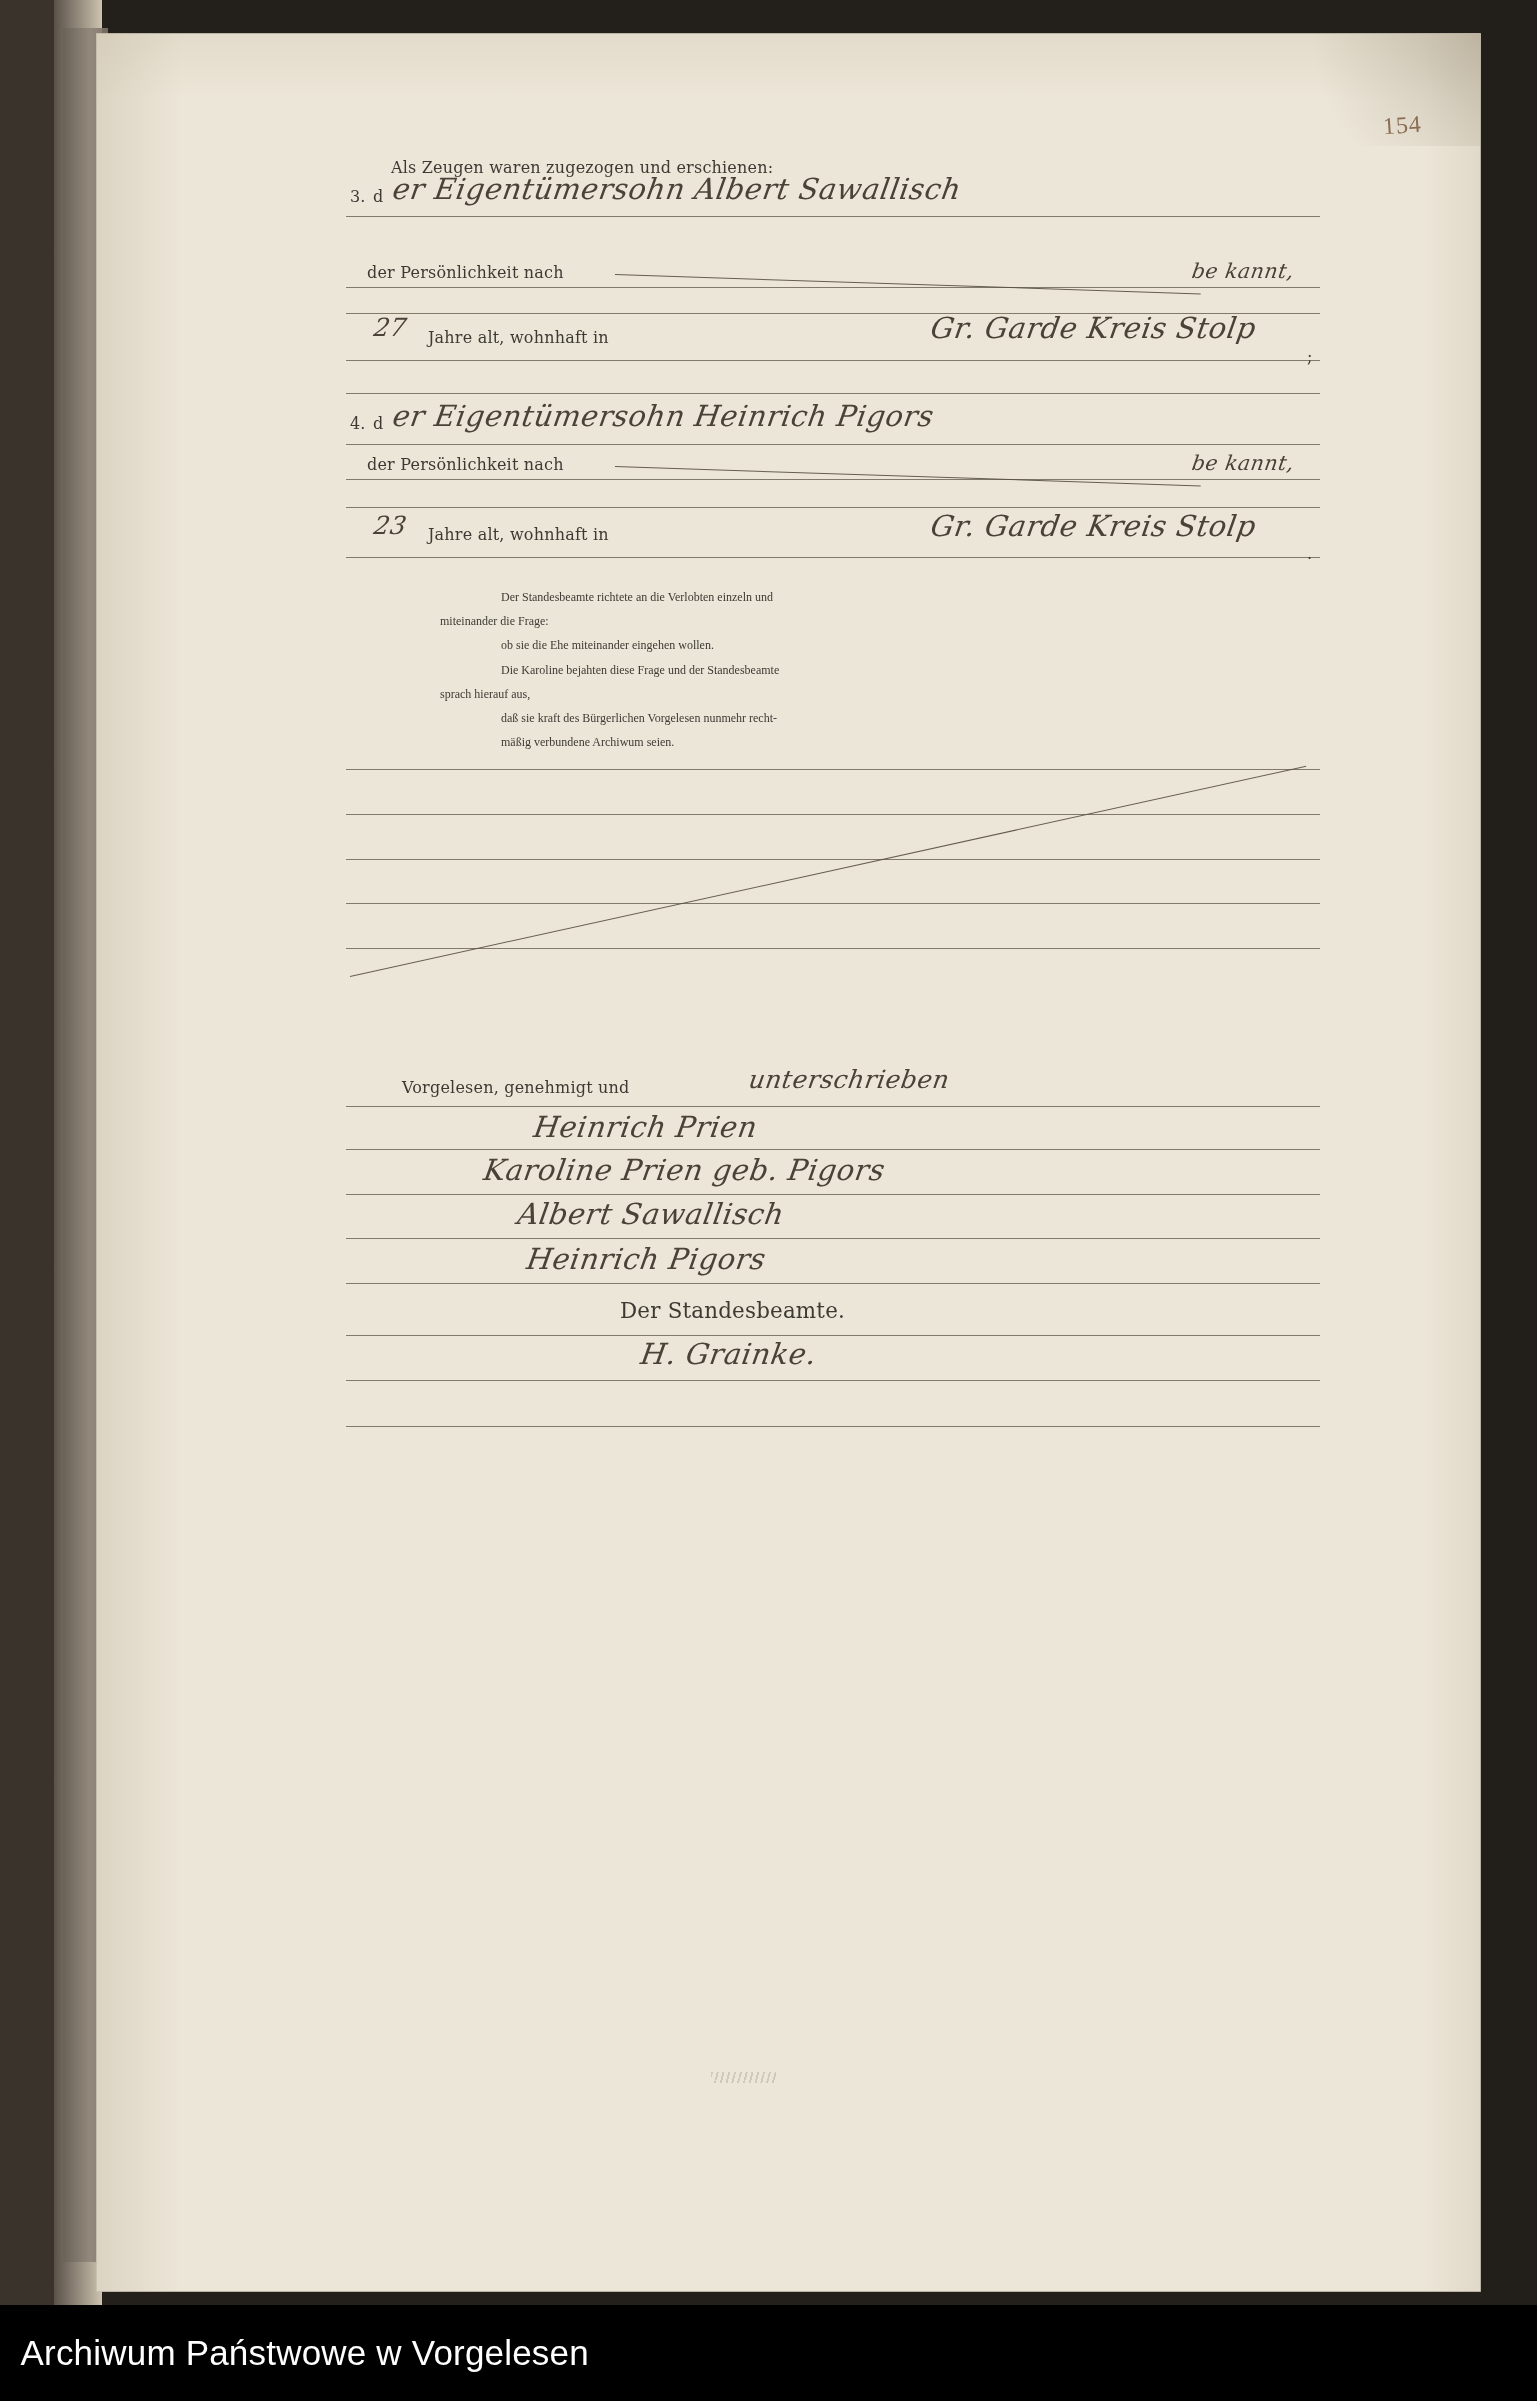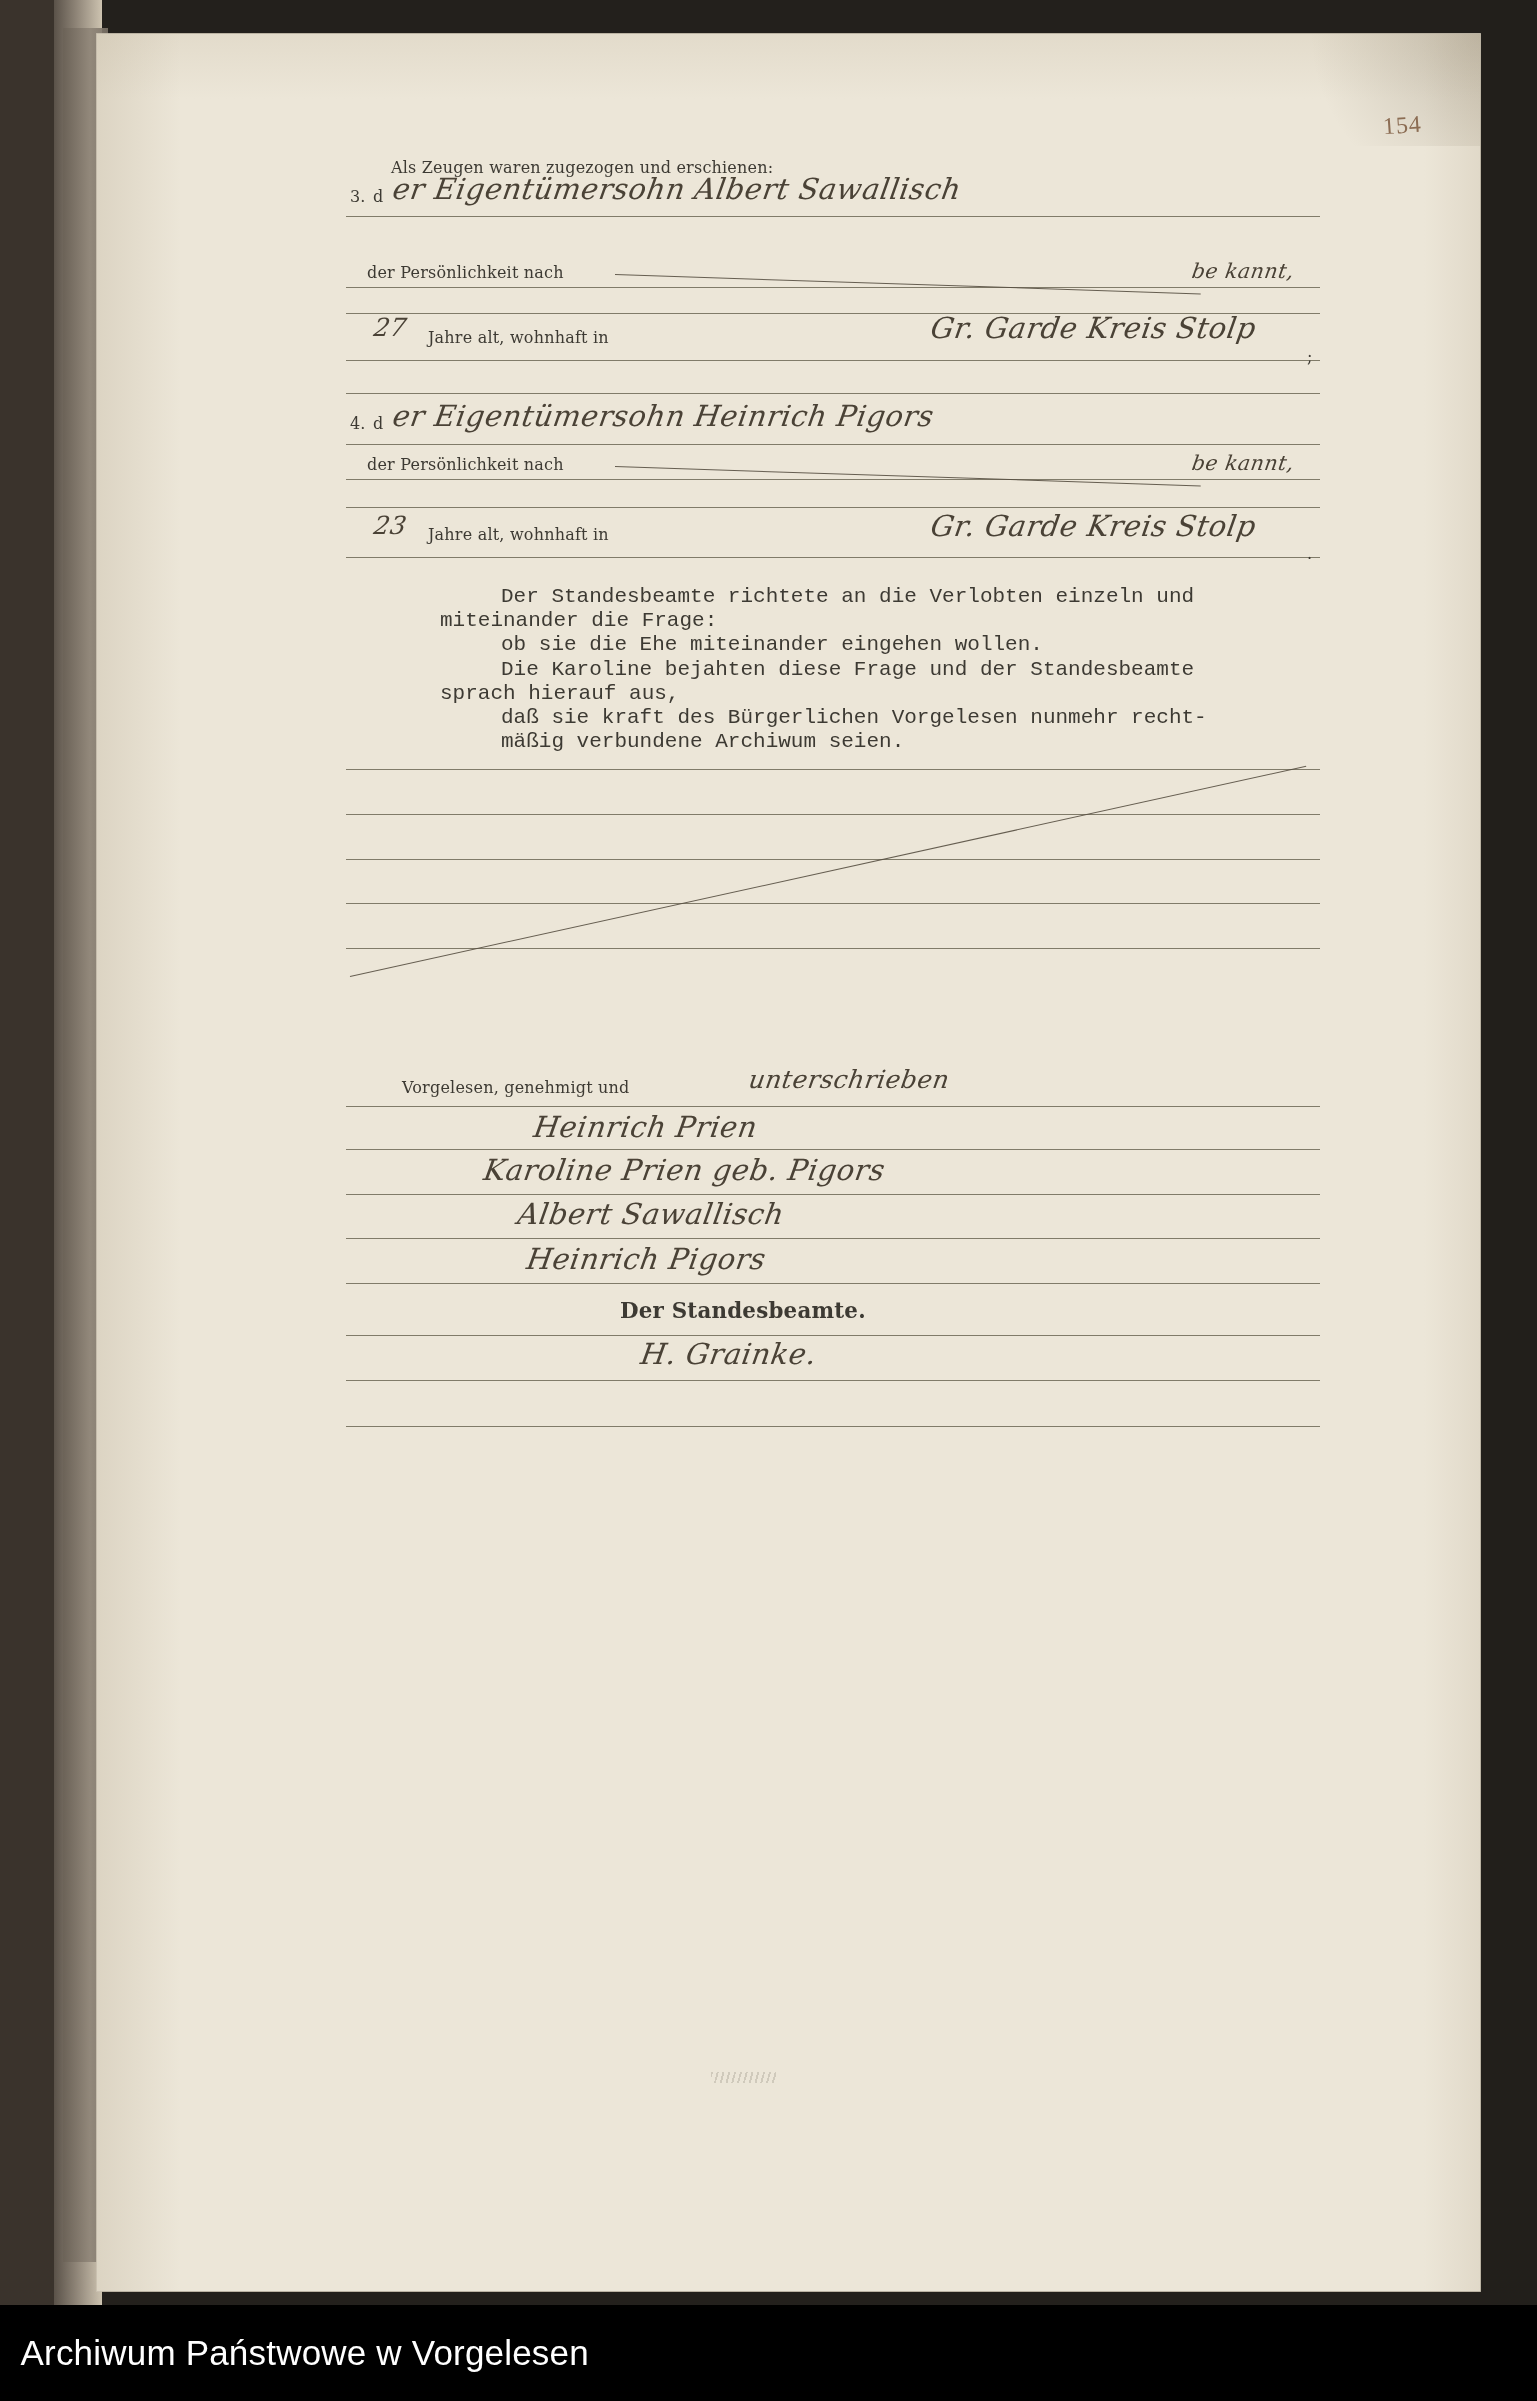--- a/index.html
+++ b/index.html
@@ -104,21 +104,21 @@
 
   
   .fraktur {
     position: absolute;
     font-family: "DejaVu Serif", serif;
     font-size: 16px;
     color: #3d3a33;
     letter-spacing: 0.2px;
     white-space: nowrap;
   }
-  .fraktur.b { font-weight: 700; }
+  .fraktur.b { font-weight: 400; }
   .small-num {
     position: absolute;
     font-family: "DejaVu Serif", serif;
     font-size: 16px;
     color: #3d3a33;
   }
 
   
   .hand {
     position: absolute;
@@ -138,22 +138,22 @@
     position: absolute;
     height: 0;
     border-top: 0.9px solid #564f41;
     transform-origin: left center;
     opacity: .9;
   }
 
   
   .para {
     position: absolute;
-    font-family: Liberation Mono, monospace;
-    font-size: 21px;
+    font-family: Liberation Serif, serif;
+    font-size: 12px;
     line-height: 24px;
     color: #3d3a33;
     white-space: nowrap;
   }
 
   
   #pencil-mark {
     position: absolute;
     left: 614px; top: 2038px;
     width: 65px; height: 11.2px;

